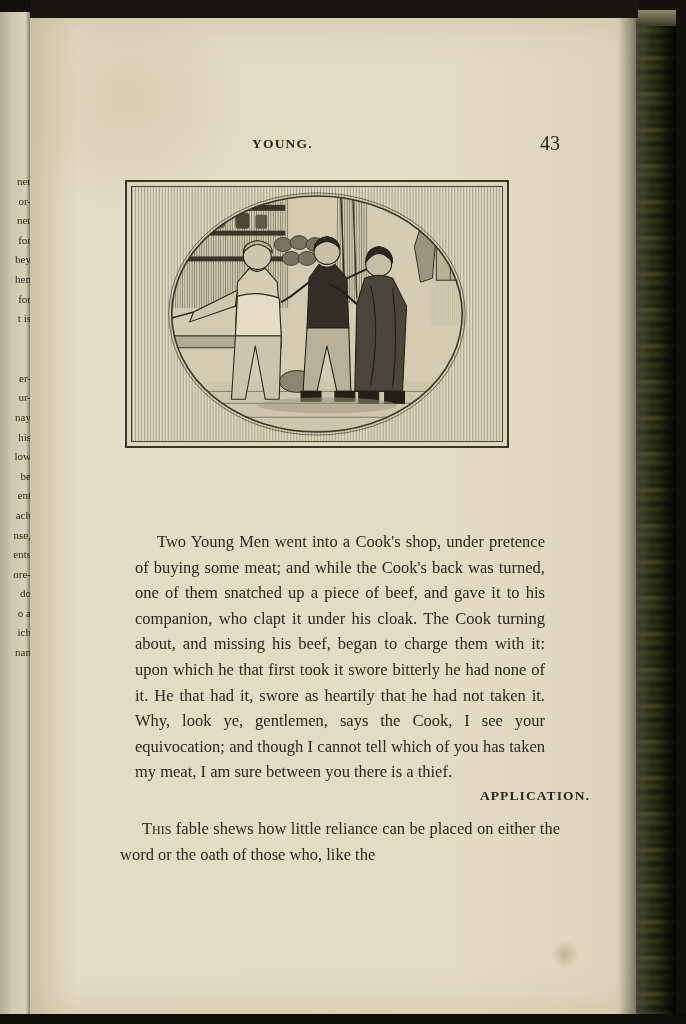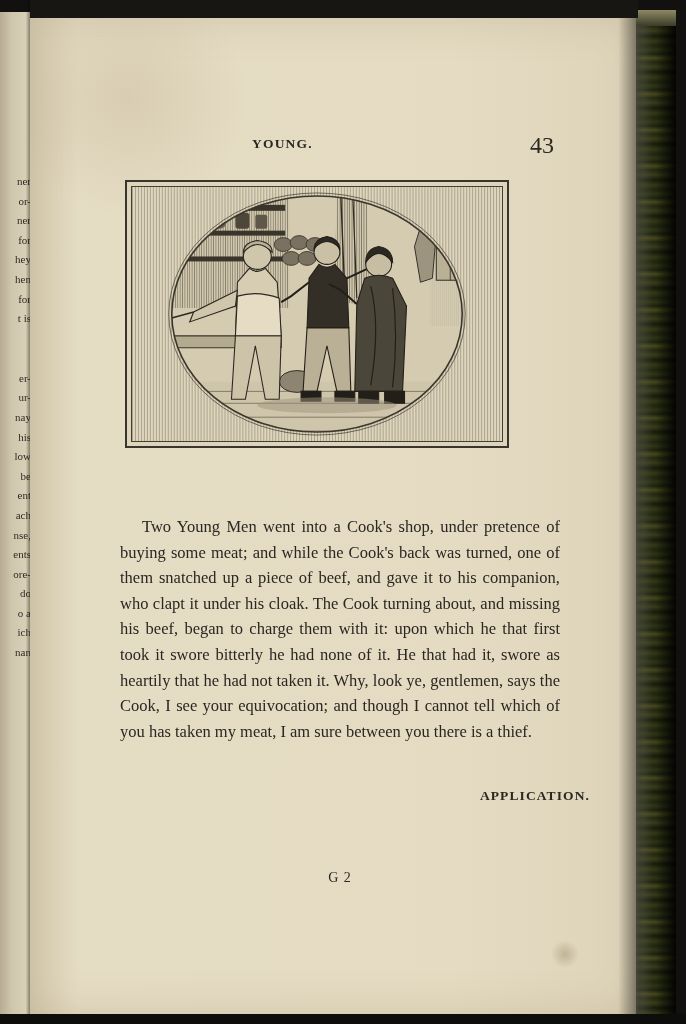--- a/index.html
+++ b/index.html
@@ -101,23 +101,23 @@
     position: absolute;
     left: 162px;
     top: 0;
     font-size: 13.5px;
     letter-spacing: 1.2px;
     color: #2b2721;
     font-weight: bold;
   }
   .runhead .pageno {
     position: absolute;
-    right: 36px;
+    right: 30px;
     top: -4px;
-    font-size: 24px;
+    font-size: 20px;
     color: #2b2721;
     font-family: "Liberation Serif", serif;
   }
 
   
   .plate {
     position: absolute;
     left: 35px;
     top: 162px;
     width: 384px;
@@ -152,21 +152,21 @@
     position: absolute;
     left: 30px;
     top: 496px;
     width: 440px;
     font-size: 16.5px;
     line-height: 25.6px;
     color: #2a2621;
     text-align: justify;
     text-justify: inter-word;
   }
-  .body p { margin: 0; }
+  .body p { margin: 15px; }
   .body p.indent { text-indent: 22px; }
 
   .appl-head {
     position: absolute;
     left: 0;
     top: 770px;
     width: 500px;
     text-align: right;
     font-size: 13.5px;
     letter-spacing: 1.1px;
@@ -415,22 +415,24 @@
         </div>
       </div>
 
 
       <div class="body">
         <p class="indent">Two Young Men went into a Cook's shop, under pretence of buying some meat; and while the Cook's back was turned, one of them snatched up a piece of beef, and gave it to his companion, who clapt it under his cloak. The Cook turning about, and missing his beef, began to charge them with it: upon which he that first took it swore bitterly he had none of it. He that had it, swore as heartily that he had not taken it. Why, look ye, gentlemen, says the Cook, I see your equivocation; and though I cannot tell which of you has taken my meat, I am sure between you there is a thief.</p>
       </div>
 
       <div class="appl-head">APPLICATION.</div>
 
-
-      <div class="signature">G 2</div>
+      <div class="appl-body">
+        <p><span class="sc">This</span><span> fable shews how little reliance can be placed on either the word or the oath of those who, like the</span></p>
+      </div>
+
     </div>
   </div>
 
   <div class="page-shadow-right"></div>
   <div class="foreedge"></div>
   <div class="foreedge-sheen"></div>
   <div class="edge-tab"></div>
   <div class="page-top-trim"></div>
   <div class="page-bottom-trim"></div>
 </div>

